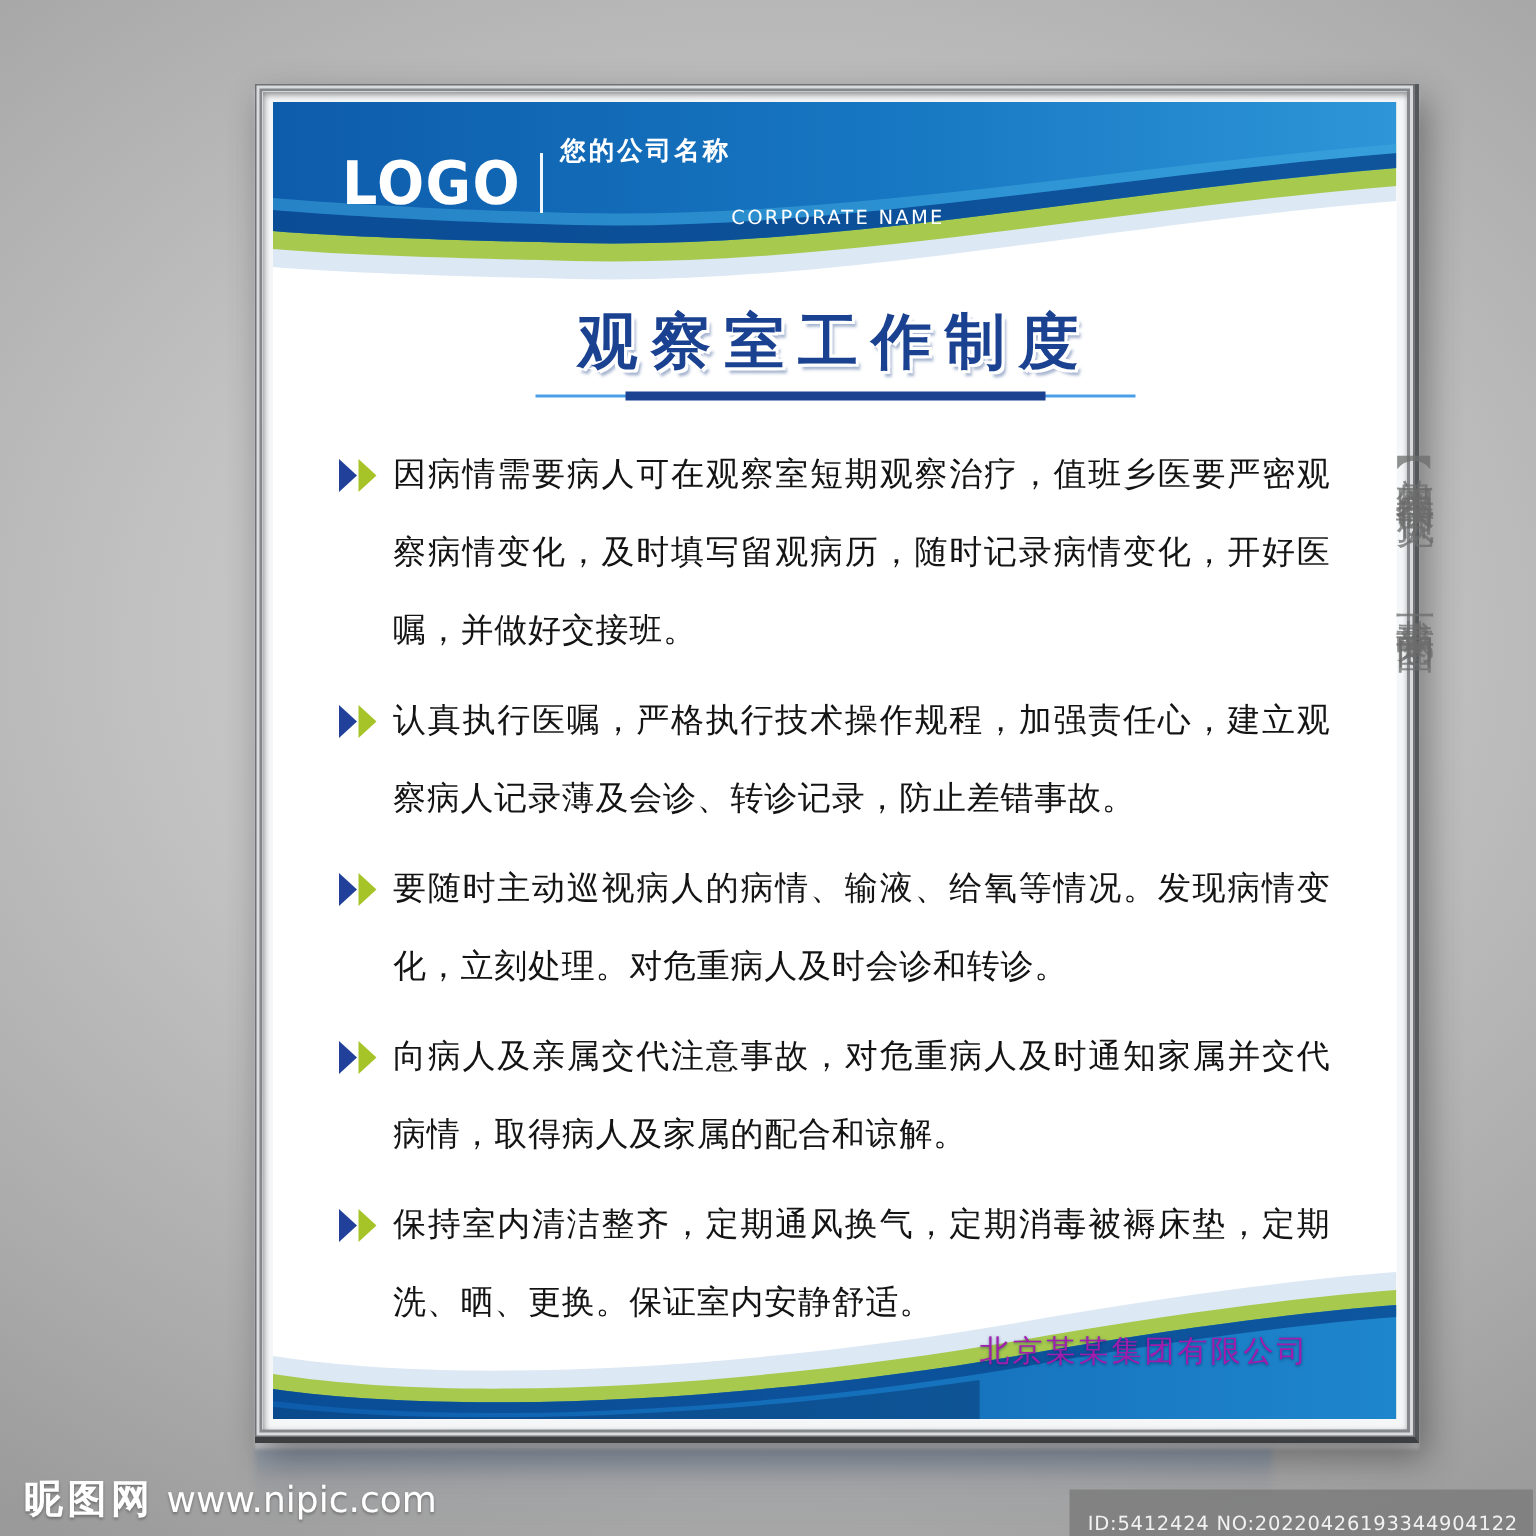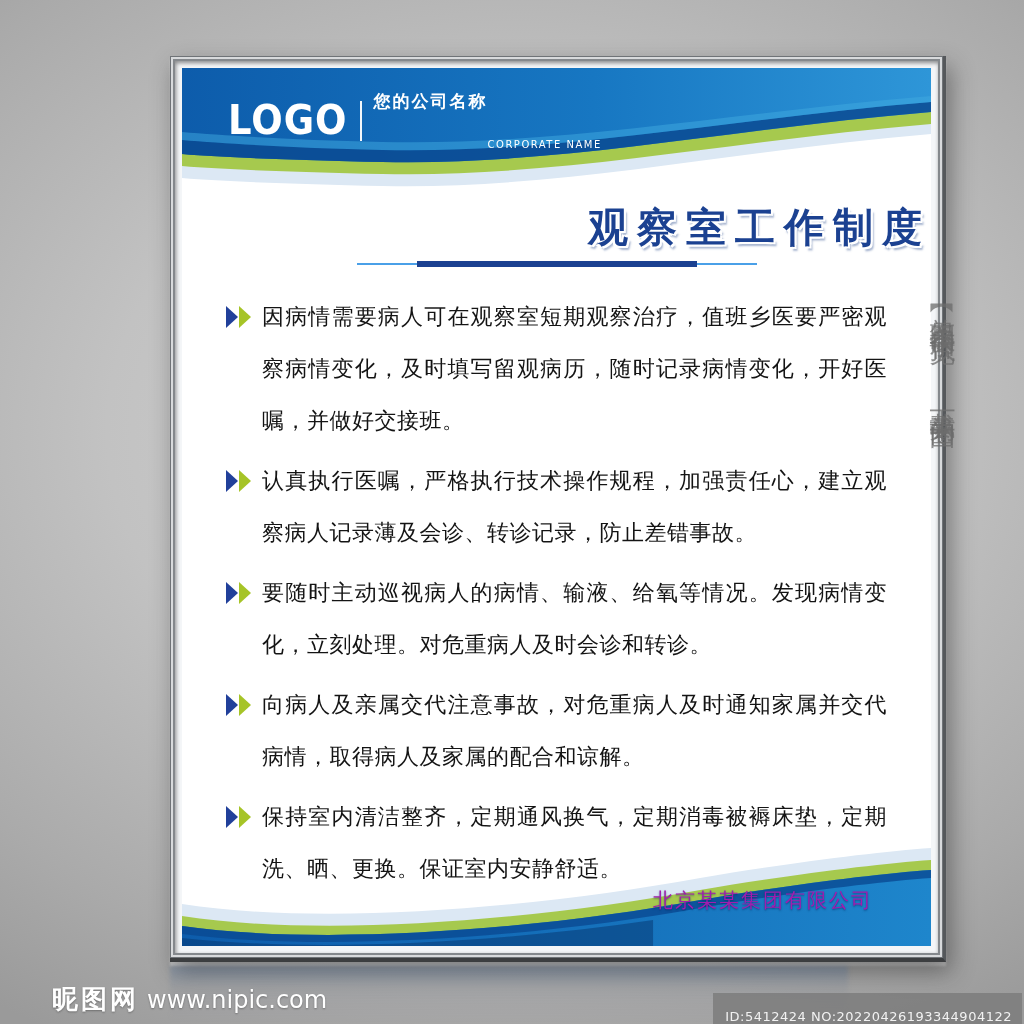--- a/index.html
+++ b/index.html
@@ -43,24 +43,24 @@
     position: absolute; left: 46px; top: 22px;
     display: flex; align-items: center; gap: 12px; color: #ffffff;
   }
   .logo-text {
     font-size: 37px; font-weight: bold; letter-spacing: 1px;
     transform: scaleY(1.08); line-height: 1;
   }
   .logo-divider { width: 2px; height: 40px; background: #ffffff; opacity: 0.95; }
   .logo-names { display: flex; flex-direction: row; justify-content: center; }
   .logo-cn { font-size: 17px; font-weight: bold; letter-spacing: 2px; line-height: 1.35; }
-  .logo-en { font-size: 10px; letter-spacing: 1.5px; line-height: 1.3; margin-top: 48px; }
-
-  
-  .title-wrap { text-align: right; margin-top: 4px; }
+  .logo-en { font-size: 13px; letter-spacing: 1.5px; line-height: 1.3; margin-top: 48px; }
+
+  
+  .title-wrap { text-align: center; margin-top: 4px; }
   .poster-title {
     display: inline-block;
     font-size: 40px; font-weight: bold; color: #1b4191;
     letter-spacing: 9px;
     text-shadow:
       -2px -2px 0 #fff, 2px -2px 0 #fff, -2px 2px 0 #fff, 2px 2px 0 #fff,
       3px 4px 2px rgba(60,90,150,0.45);
   }
   .title-underline { position: relative; width: 400px; height: 10px; margin: 4px auto 0 auto; }
   .title-underline .thin-line {
@@ -94,21 +94,21 @@
     writing-mode: vertical-rl; text-orientation: upright;
     font-size: 26px; letter-spacing: 3px;
     color: rgba(108,108,108,0.75);
     white-space: pre;
   }
   .bottom-left-watermark {
     position: absolute; left: 16px; top: 982px;
     display: flex; align-items: baseline; gap: 8px;
     color: #ffffff; text-shadow: 0 1px 2px rgba(0,0,0,0.3);
   }
-  .site-name { font-size: 26px; font-weight: bold; letter-spacing: 3px; margin-left: 36px; }
+  .site-name { font-size: 26px; font-weight: bold; letter-spacing: 3px; }
   .site-url { font-size: 24px; font-weight: 400; }
   .id-badge {
     position: absolute; right: 2px; top: 993px;
     background: rgba(125,125,125,0.88);
     color: #f2f2f2; font-size: 13px; letter-spacing: 0.5px;
     padding: 16px 10px 5px 12px;
   }
 
   
   .floor-reflection {

